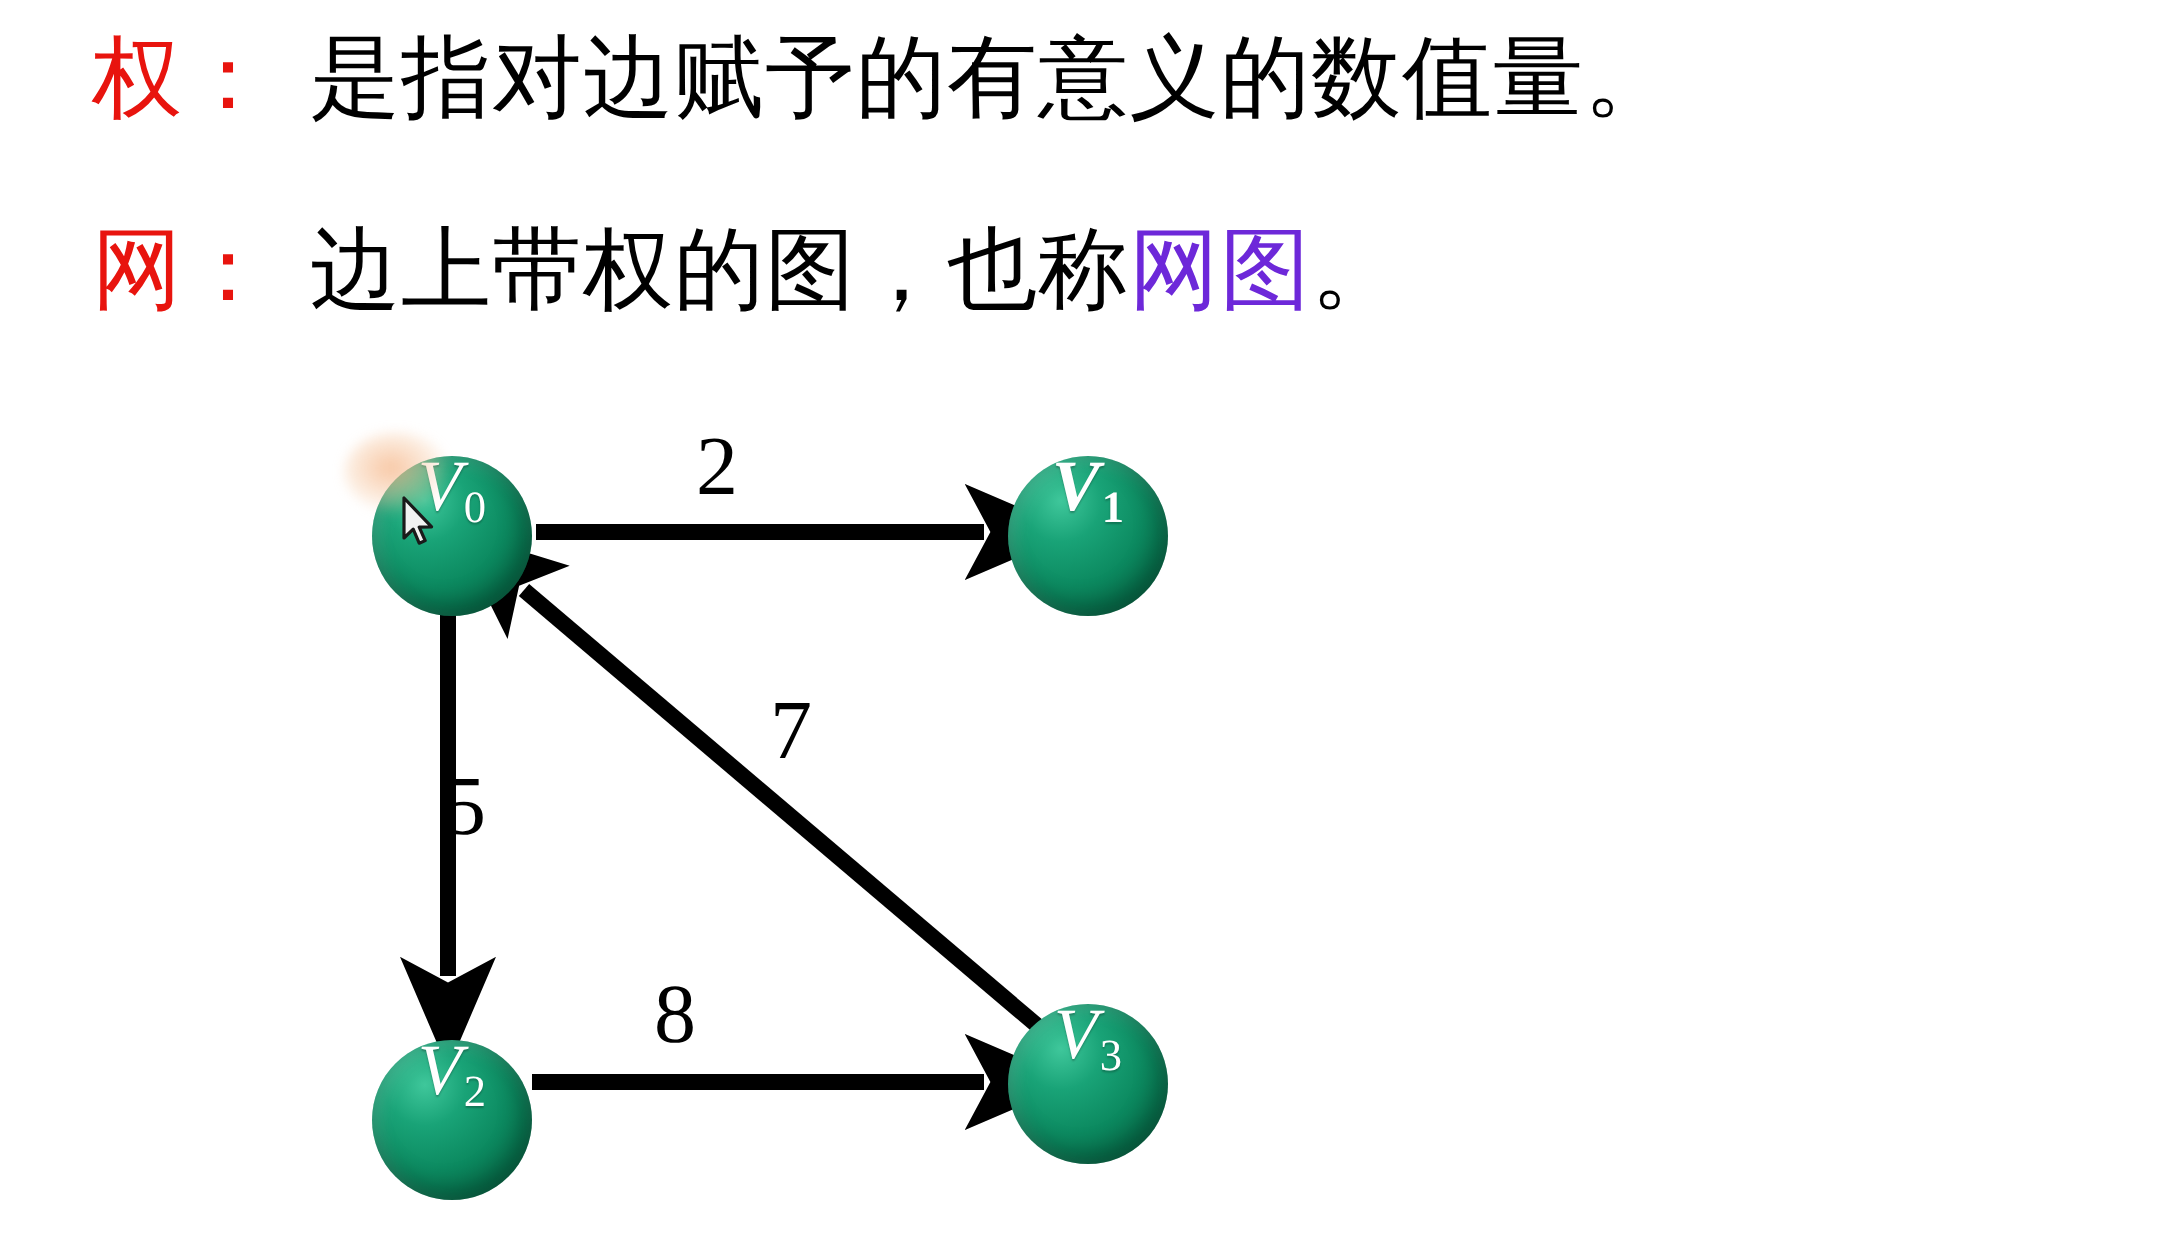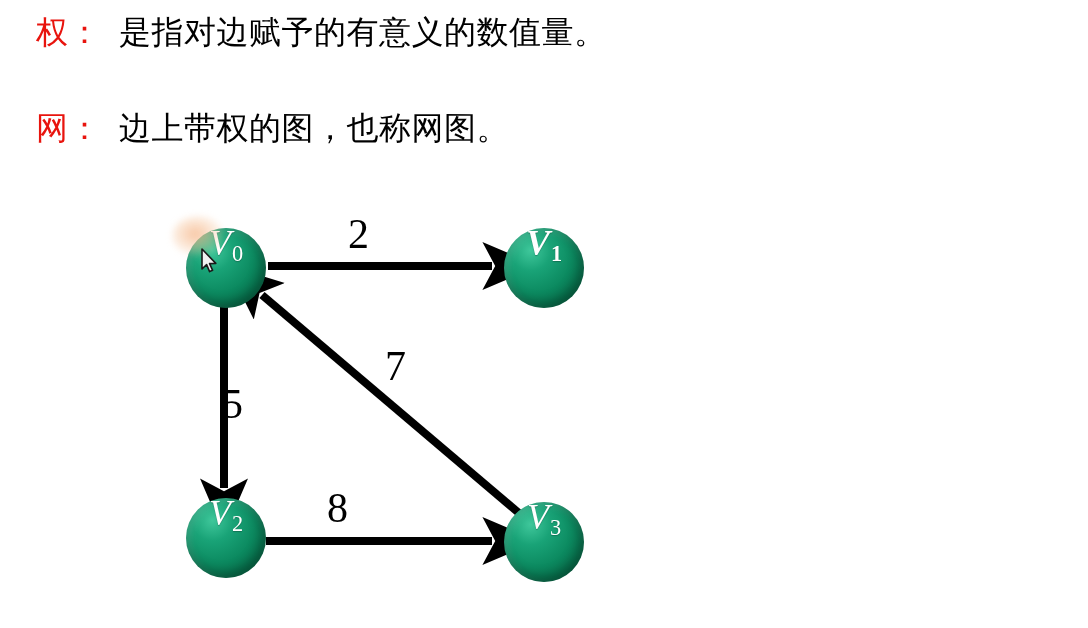--- a/index.html
+++ b/index.html
@@ -17,32 +17,32 @@
 
   
   .text-block {
     position: absolute;
     left: 0;
     top: 0;
     width: 1088px;
   }
   .text-line {
     position: absolute;
-    left: 36px;
+    left: 46px;
     white-space: nowrap;
     font-family: "DejaVu Serif", "Liberation Serif", serif;
-    font-size: 32px;
+    font-size: 45px;
     line-height: 1;
     color: #000000;
     letter-spacing: 0.5px;
   }
   .text-line.line1 { top: 16px; }
   .text-line.line2 { top: 112px; }
   .kw-red   { color: #e8140e; }
-  .kw-blue  { color: #000000; }
+  .kw-blue  { color: #6d28d9; }
   .gap-sm   { display: inline-block; width: 18px; }
 
   
   .graph {
     position: absolute;
     left: 0;
     top: 0;
     width: 1088px;
     height: 628px;
     pointer-events: none;
@@ -80,21 +80,21 @@
   }
   .node .lbl sub {
     font-style: normal;
     font-size: 0.62em;
     vertical-align: -0.28em;
     margin-left: 1px;
   }
 
   #node-v0 { left: 186px; top: 228px; }
   #node-v1 { left: 504px; top: 228px; font-weight: bold; }
-  #node-v2 { left: 186px; top: 498px; }
+  #node-v2 { left: 186px; top: 520px; }
   #node-v3 { left: 504px; top: 502px; }
 
   
   .glow-artifact {
     position: absolute;
     left: 172px;
     top: 216px;
     width: 52px;
     height: 40px;
     border-radius: 50%;

